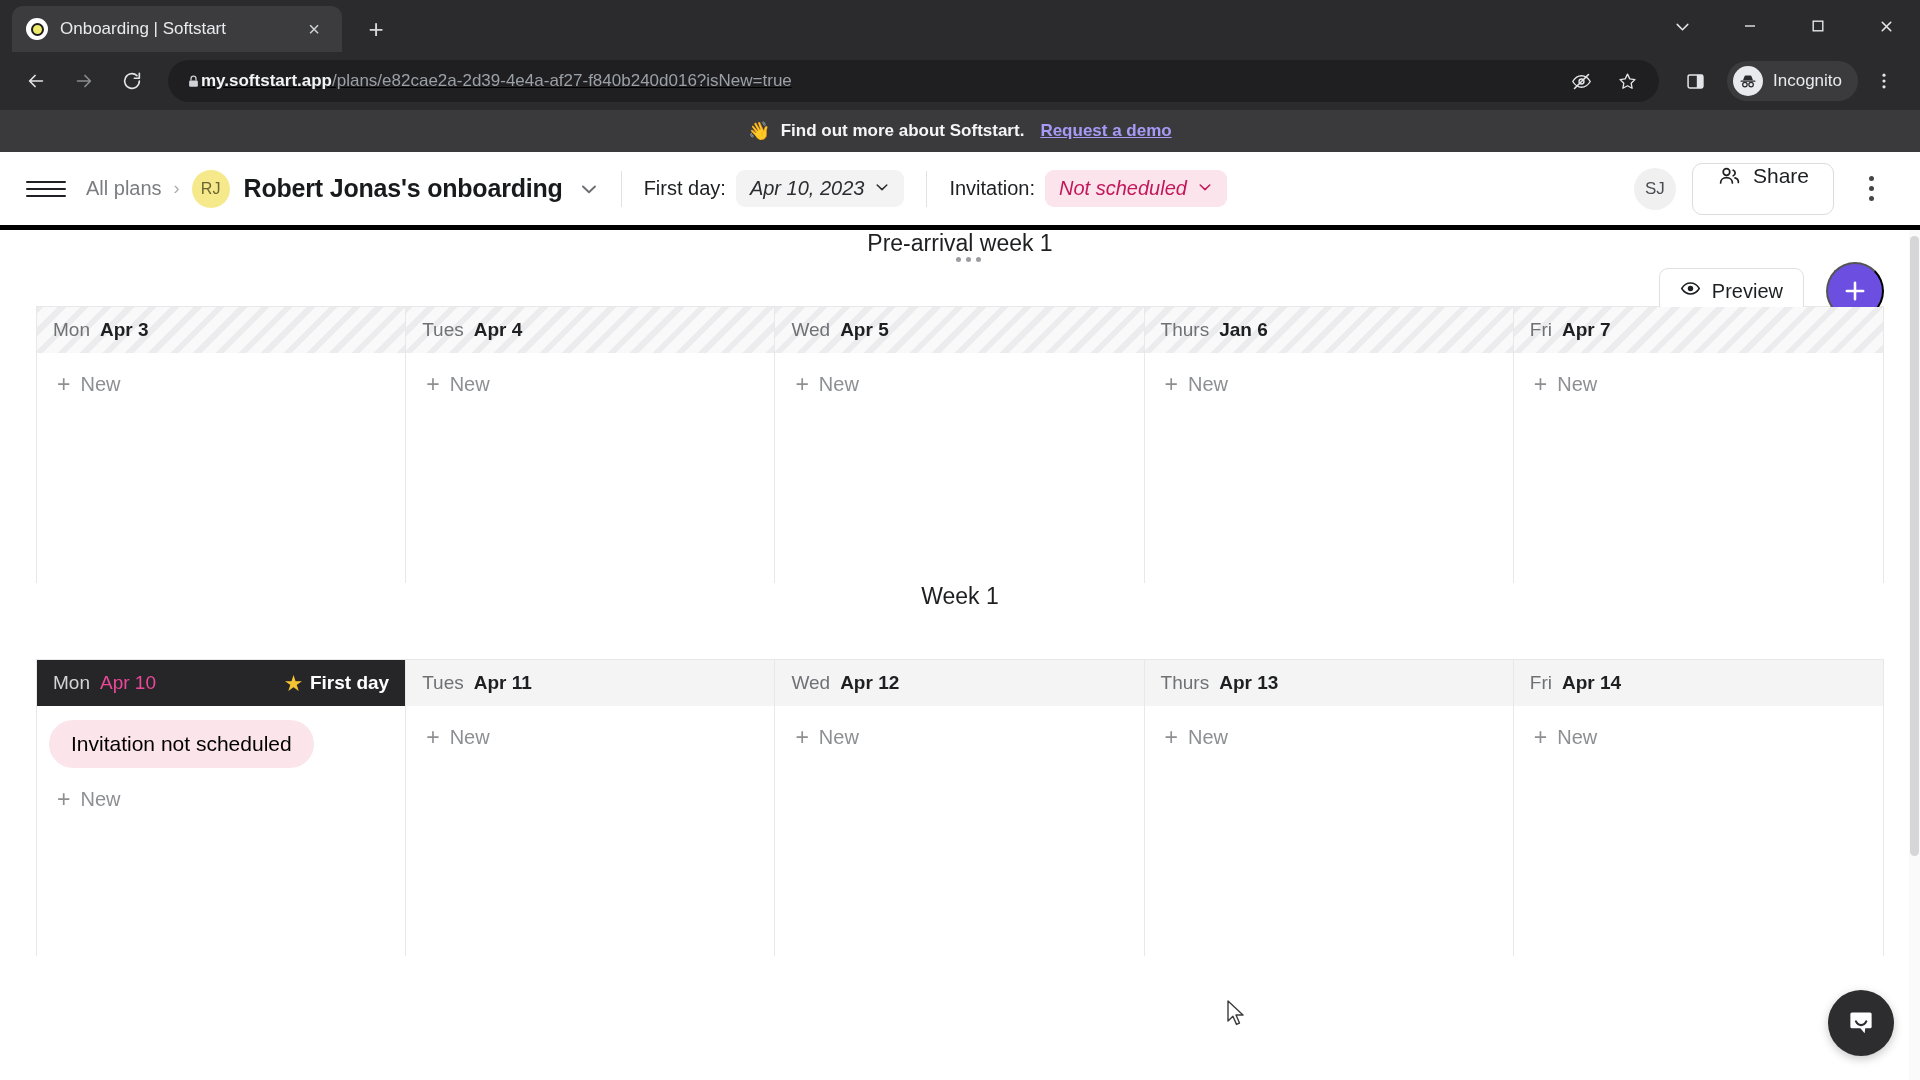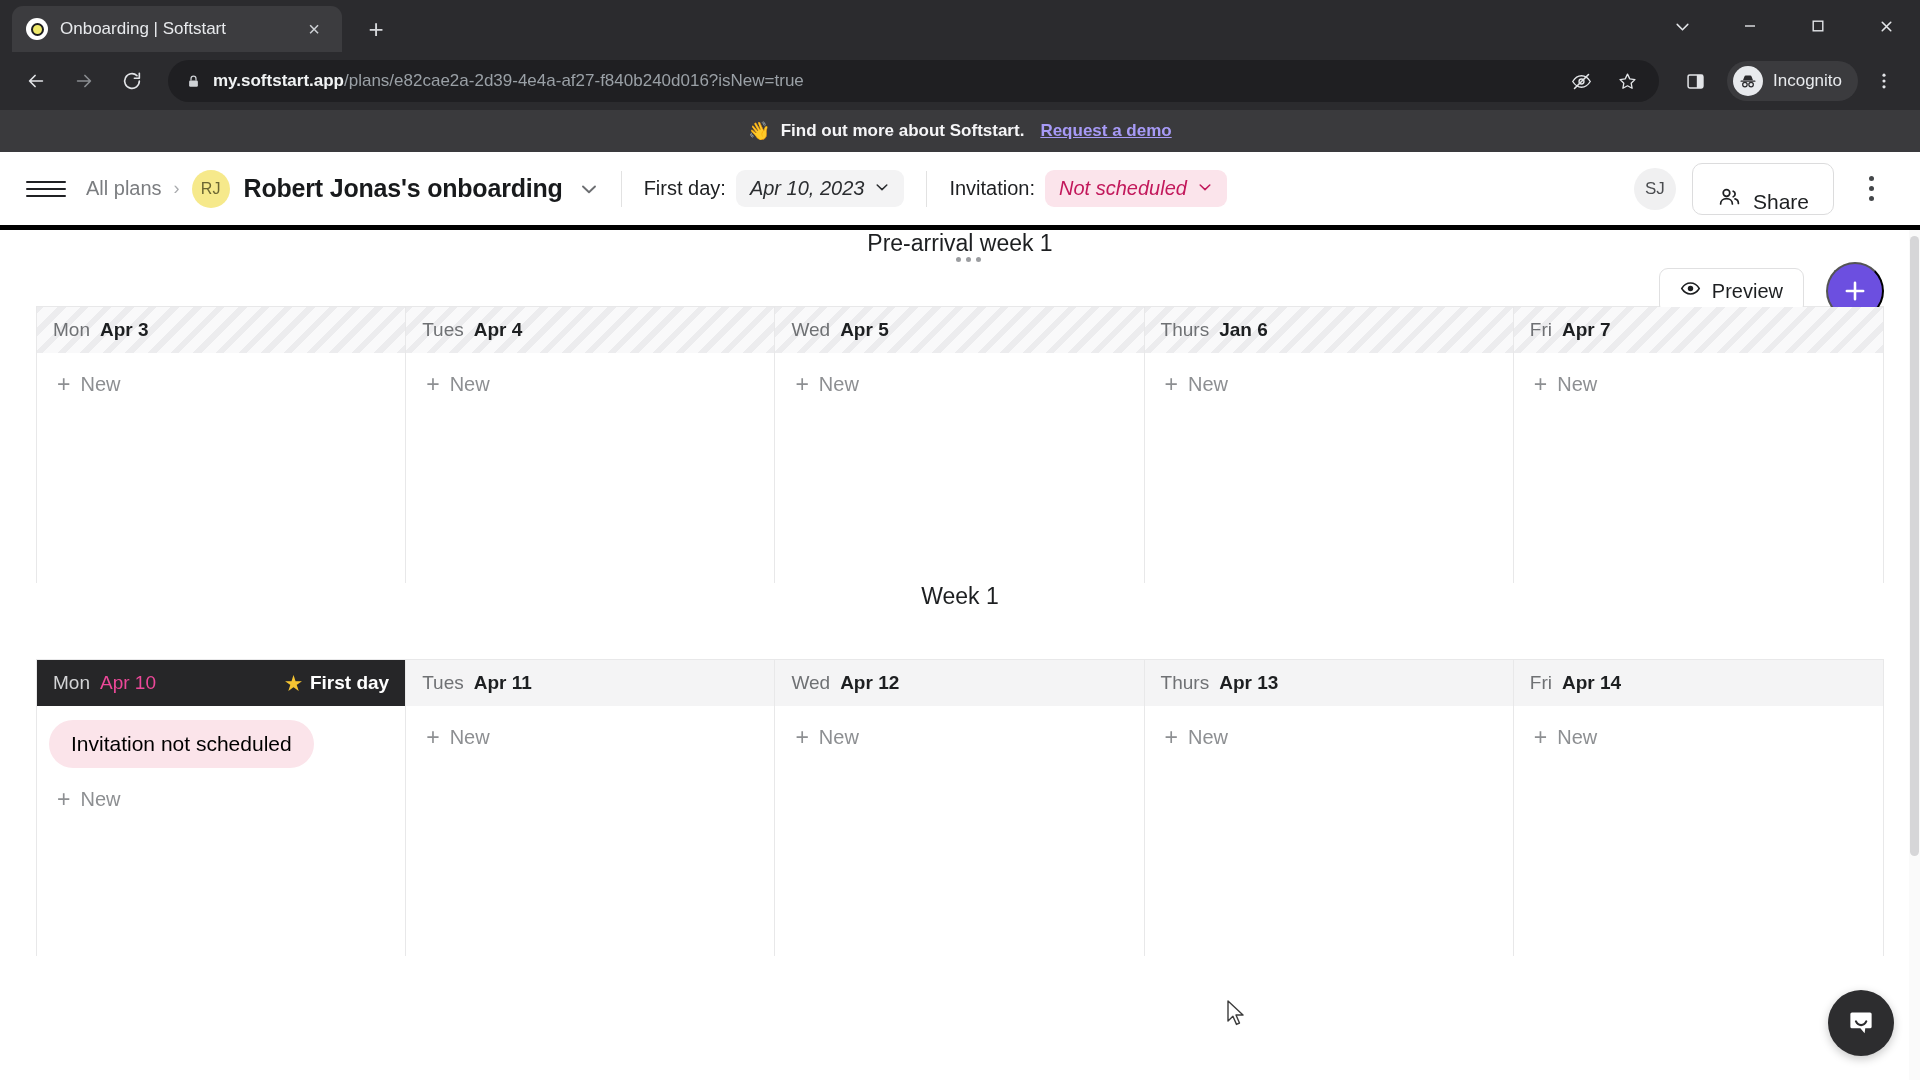--- a/index.html
+++ b/index.html
@@ -61,21 +61,21 @@
   }
   .nav-icon {
     width: 44px; height: 44px; border-radius: 50%;
     display: flex; align-items: center; justify-content: center;
     color: #e3e5e8; flex: 0 0 auto;
   }
   .nav-icon.dim { color: #8a8d91; }
   .omnibox {
     flex: 1 1 auto; height: 42px; background: #1f1f22;
     border-radius: 21px; display: flex; align-items: center;
-    padding: 0 10px 0 18px; margin: 0 10px; gap: 12px; min-width: 0;
+    padding: 0 10px 0 18px; margin: 0 10px; gap: 0; min-width: 0; text-decoration: underline;
   }
   .lock { color: #cfd2d6; flex: 0 0 auto; display:flex; }
   .url { font-size: 17px; color: #9aa0a6; white-space: nowrap;
          overflow: hidden; text-overflow: ellipsis; flex: 1 1 auto; }
   .url b { color: #f1f3f4; font-weight: 700; }
   .omni-right { display:flex; align-items:center; gap: 2px; flex: 0 0 auto; }
   .incognito-pill {
     display: flex; align-items: center; gap: 10px;
     height: 40px; padding: 0 16px 0 6px; border-radius: 20px;
     background: #3b3b3e; margin-left: 6px;
@@ -125,21 +125,21 @@
   }
   .pill.gray { background: #f3f3f4; color: #2b2d30; }
   .pill.pink { background: #fbe4eb; color: #c2185b; }
   .hdr-spacer { flex: 1 1 auto; }
   .avatar-sj {
     width: 42px; height: 42px; border-radius: 50%; background: #f0f0f1;
     display:flex; align-items:center; justify-content:center;
     font-size: 17px; color: #4b4d50; margin-right: 16px;
   }
   .share-btn {
-    display:flex; align-items:flex-end; gap: 12px;
+    display:flex; align-items:flex-start; gap: 12px;
     height: 52px; padding: 0 24px; border: 1px solid #dcdcdd;
     border-radius: 10px; background: #fff;
     font-size: 21px; color: #1d1f21;
   }
   .kebab {
     width: 46px; height: 46px; margin-left: 14px;
     display:flex; flex-direction:column; align-items:center;
     justify-content:center; gap: 5px;
   }
   .kebab i { width: 5px; height: 5px; border-radius: 50%; background: #44474a; display:block; }

